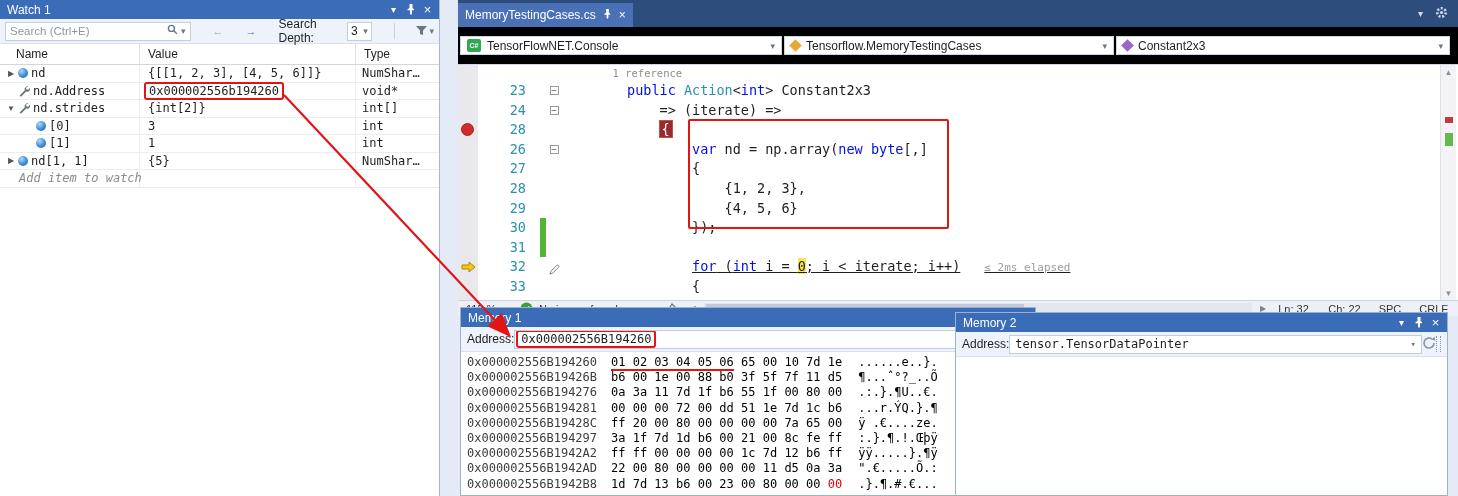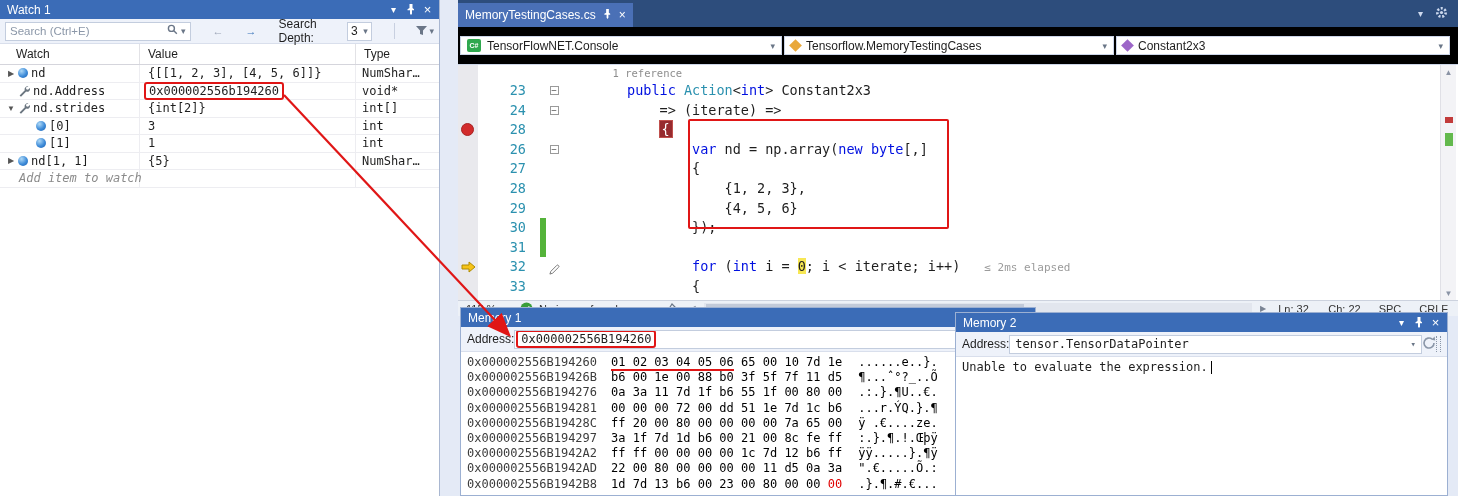--- a/index.html
+++ b/index.html
@@ -131,21 +131,21 @@
     </div>
     <span class="vsep"></span>
     <span style="display:inline-flex;align-items:center;gap:2px">
       <svg width="11" height="10" viewBox="0 0 11 10">
           <path d="M0 0h11L7 4.5V9L4 8V4.5z" fill="#6a7687"></path>
         </svg>
       <span style="color:#6a7687;font-size:9px">▾</span>
     </span>
   </div>
   <div id="w-cols">
-    <div class="w-h name">Watch</div>
+    <div class="w-h name">Name</div>
     <div class="w-h val">Value</div>
     <div class="w-h type">Type</div>
   </div>
   <div id="watch-rows">
       <div class="w-row">
         <div class="w-c w-name" style="padding-left: 4px;">
           <span class="w-exp">▶</span>
           <span class="ic-sphere"></span>
           <span class="w-lab">nd</span>
         </div>
@@ -340,21 +340,21 @@
           <span class="e-txt" style="padding-left: 0ch;"></span>
         </div>
         <div class="e-row">
           <span class="e-num">32</span>
           <span class="e-chg"></span>
           <span class="e-out">
             <span class="pencil"><svg width="11" height="11" viewBox="0 0 12 12">
                 <path d="M1 11l1-3 6.5-6.5a1.2 1.2 0 0 1 1.7 0l.3.3a1.2 1.2 0 0 1 0 1.7L4 10z" fill="none" stroke="#717171"></path>
               </svg></span>
           </span>
-          <span class="e-txt" style="padding-left: 16ch;"><span class="seg-k">for</span><span class="seg-p"> (</span><span class="seg-k">int</span><span class="seg-p"> i = </span><span class="seg-y">0</span><span class="seg-p">; i &lt; iterate; i++)</span><span class="seg-tip">≤ 2ms elapsed</span></span>
+          <span class="e-txt" style="padding-left: 16ch; text-decoration: underline;"><span class="seg-k">for</span><span class="seg-p"> (</span><span class="seg-k">int</span><span class="seg-p"> i = </span><span class="seg-y">0</span><span class="seg-p">; i &lt; iterate; i++)</span><span class="seg-tip">≤ 2ms elapsed</span></span>
         </div>
         <div class="e-row">
           <span class="e-num">33</span>
           <span class="e-chg"></span>
           <span class="e-out"></span>
           <span class="e-txt" style="padding-left: 16ch;"><span class="seg-p">{</span></span>
         </div>
       </div>
     <div id="vscroll">
       <span class="arr">▲</span>
@@ -485,23 +485,20 @@
     <div class="m-combo">
       <span>tensor.TensorDataPointer</span>
       <span class="chv">▾</span>
     </div>
     <span><svg width="14" height="14" viewBox="0 0 14 14">
           <path d="M12 7a5 5 0 1 1-1.8-3.8" fill="none" stroke="#8a96a8" stroke-width="1.6"></path>
           <path d="M12.6 0.6l.6 3.8-3.7-.6z" fill="#8a96a8"></path>
         </svg></span>
     <span class="grip"></span>
   </div>
-  <div class="m-body">
-    <span class="mono">Unable to evaluate the expression.</span><span class="caret"></span>
-  </div>
 </div>
 
 <div class="annot-box" style="left:688px;top:119px;width:261px;height:110px"></div>
 <svg width="1458" height="496" style="position:absolute;left:0;top:0;z-index:60;pointer-events:none">
   <defs>
     <marker id="ah" markerWidth="11" markerHeight="9" refX="9" refY="4.5" orient="auto">
         <path d="M0 0L11 4.5L0 9z" fill="#e01616"></path>
       </marker>
   </defs>
   <line x1="284" y1="95" x2="508" y2="334" stroke="#e01616" stroke-width="2.2" marker-end="url(#ah)"></line>

